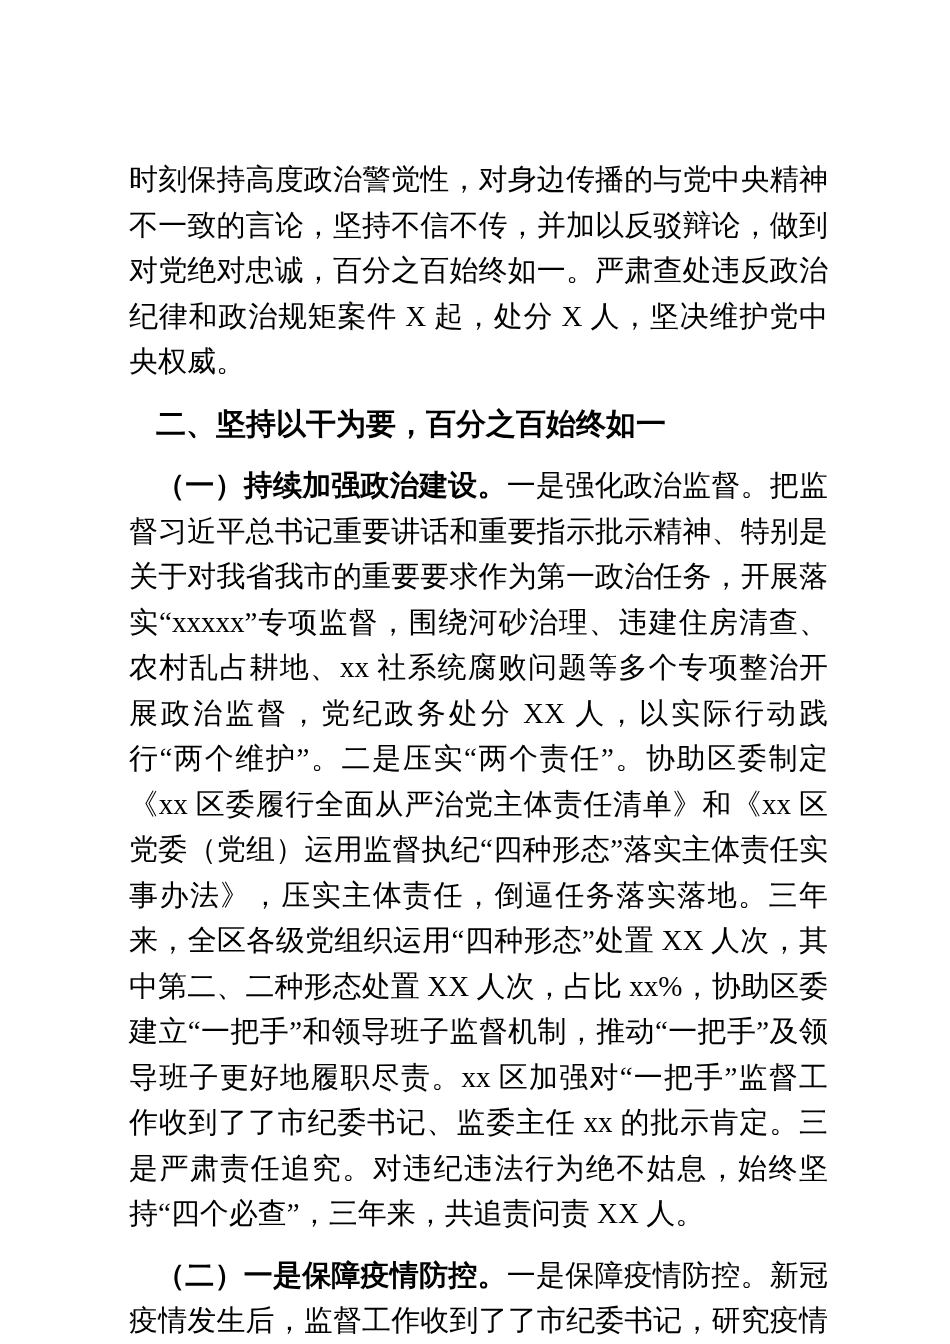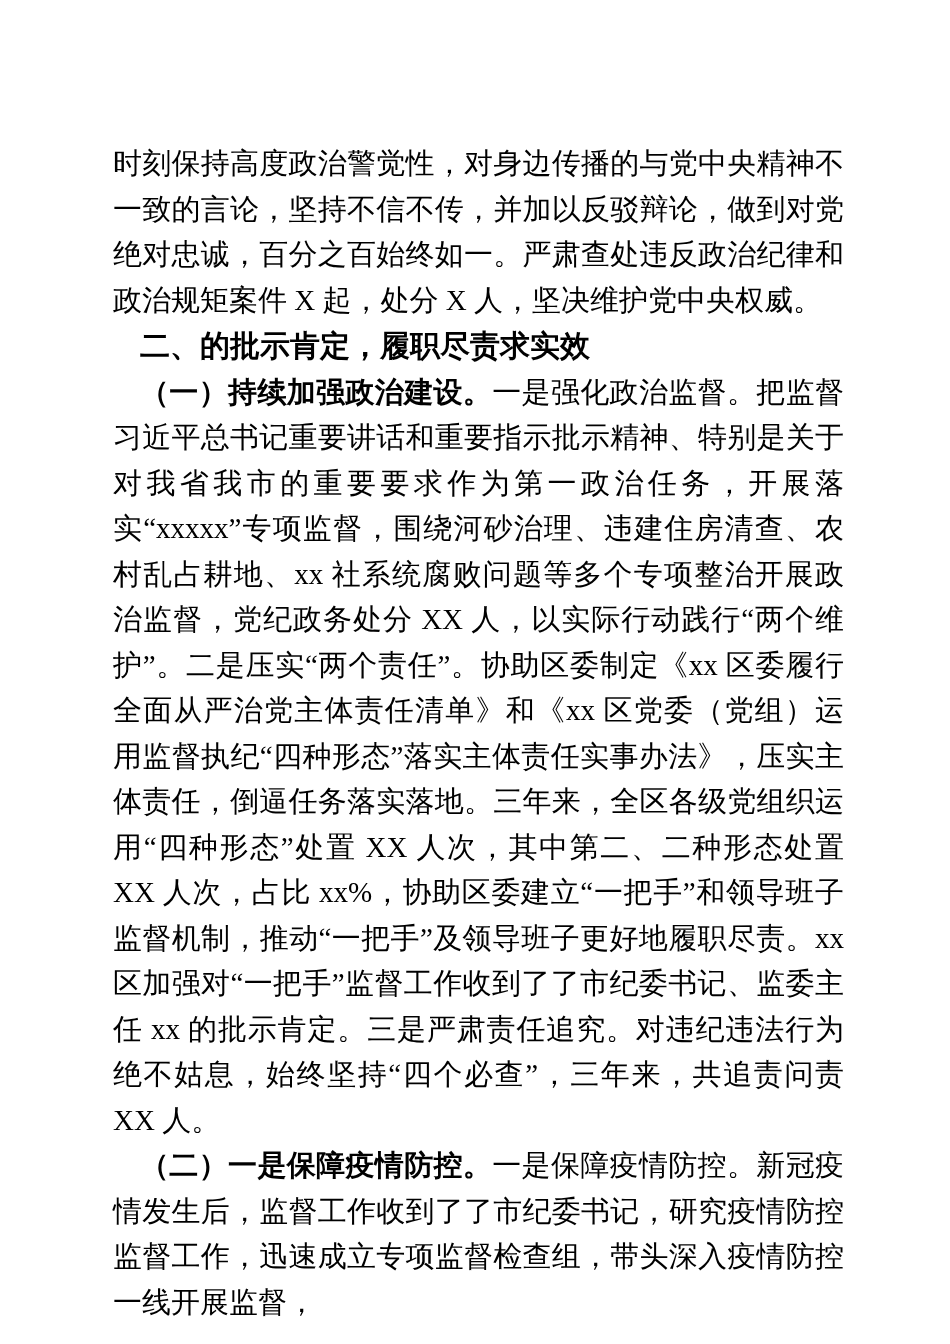--- a/index.html
+++ b/index.html
@@ -14,21 +14,21 @@
     background: #ffffff;
     overflow: hidden;
   }
   .content {
     position: absolute;
     left: 113px;
     top: 141px;
     width: 731px;
   }
   .para {
-    margin: 0;
+    margin: 16px;
     padding: 0;
     font-family: "Liberation Serif", "DejaVu Serif", serif;
     font-size: 29px;
     line-height: 45.5px;
     color: #000000;
     text-align: justify;
     letter-spacing: 0px;
   }
   .para.indent {
     text-indent: 27px;
@@ -47,17 +47,17 @@
     font-weight: 700;
     font-size: 30px;
   }
 </style>
 </head>
 <body>
 
 <div class="page">
   <div class="content">
       <p class="para body"><span class="run regular">时刻保持高度政治警觉性，对身边传播的与党中央精神不一致的言论，坚持不信不传，并加以反驳辩论，做到对党绝对忠诚，百分之百始终如一。严肃查处违反政治纪律和政治规矩案件 X 起，处分 X 人，坚决维护党中央权威。</span></p>
-      <p class="para heading indent"><span class="run heading">二、的批示肯定，履职尽责求实效</span></p>
+      <p class="para heading indent"><span class="run heading">二、坚持以干为要，百分之百始终如一</span></p>
       <p class="para body indent"><span class="run lead">（一）持续加强政治建设。</span><span class="run regular">一是强化政治监督。把监督习近平总书记重要讲话和重要指示批示精神、特别是关于对我省我市的重要要求作为第一政治任务，开展落实“xxxxx”专项监督，围绕河砂治理、违建住房清查、农村乱占耕地、xx 社系统腐败问题等多个专项整治开展政治监督，党纪政务处分 XX 人，以实际行动践行“两个维护”。二是压实“两个责任”。协助区委制定《xx 区委履行全面从严治党主体责任清单》和《xx 区党委（党组）运用监督执纪“四种形态”落实主体责任实事办法》，压实主体责任，倒逼任务落实落地。三年来，全区各级党组织运用“四种形态”处置 XX 人次，其中第二、二种形态处置 XX 人次，占比 xx%，协助区委建立“一把手”和领导班子监督机制，推动“一把手”及领导班子更好地履职尽责。xx 区加强对“一把手”监督工作收到了了市纪委书记、监委主任 xx 的批示肯定。三是严肃责任追究。对违纪违法行为绝不姑息，始终坚持“四个必查”，三年来，共追责问责 XX 人。</span></p>
       <p class="para body indent"><span class="run lead">（二）一是保障疫情防控。</span><span class="run regular">一是保障疫情防控。新冠疫情发生后，监督工作收到了了市纪委书记，研究疫情防控监督工作，迅速成立专项监督检查组，带头深入疫情防控一线开展监督，</span></p>
     </div>
 </div>
 
 </body></html>

